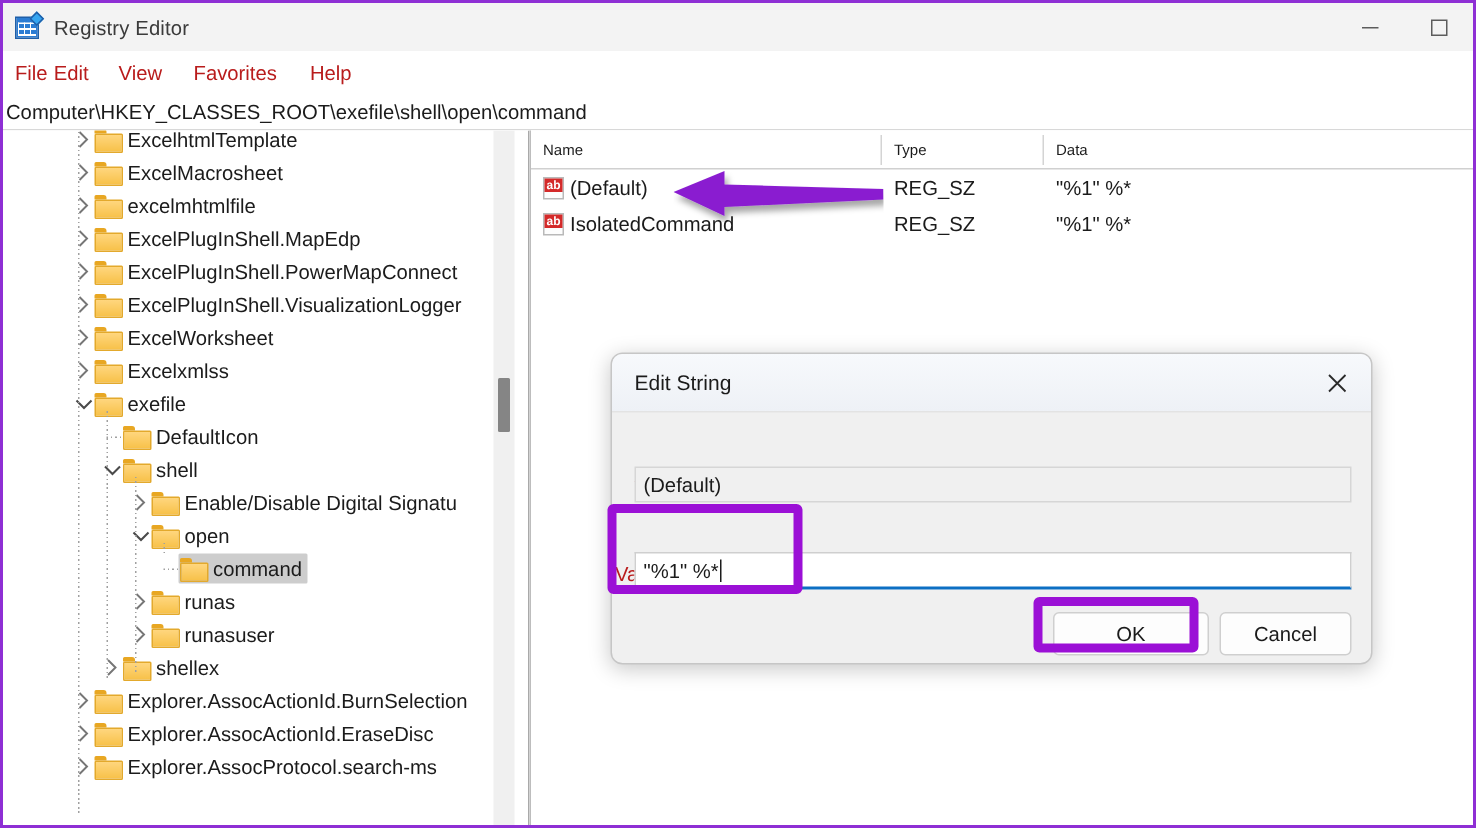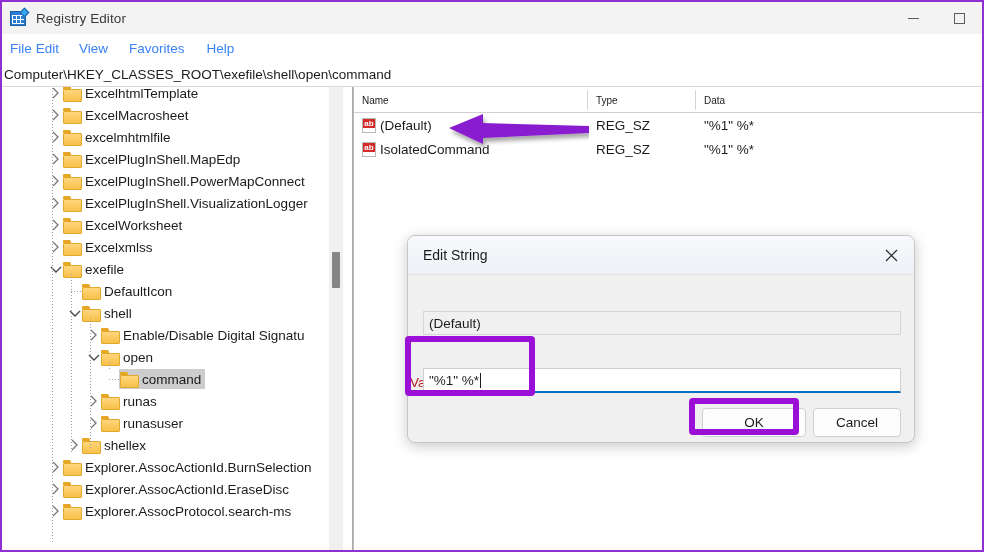--- a/index.html
+++ b/index.html
@@ -79,21 +79,21 @@
 
   
   .menubar {
     position: absolute; left: 0; top: 32px;
     width: 980px; height: 28px;
     background: #ffffff;
     display: flex; align-items: center;
   }
   .menu-item {
     font-size: 13.5px;
-    color: #3b82f6;
+    color: #b91c1c;
     padding: 2px 0;
     margin-right: 0;
   }
   .menu-item:nth-child(1) { margin-left: 8px; }
 
   
   .addressbar {
     position: absolute; left: 0; top: 60px;
     width: 980px; height: 25px;
     background: #ffffff;

